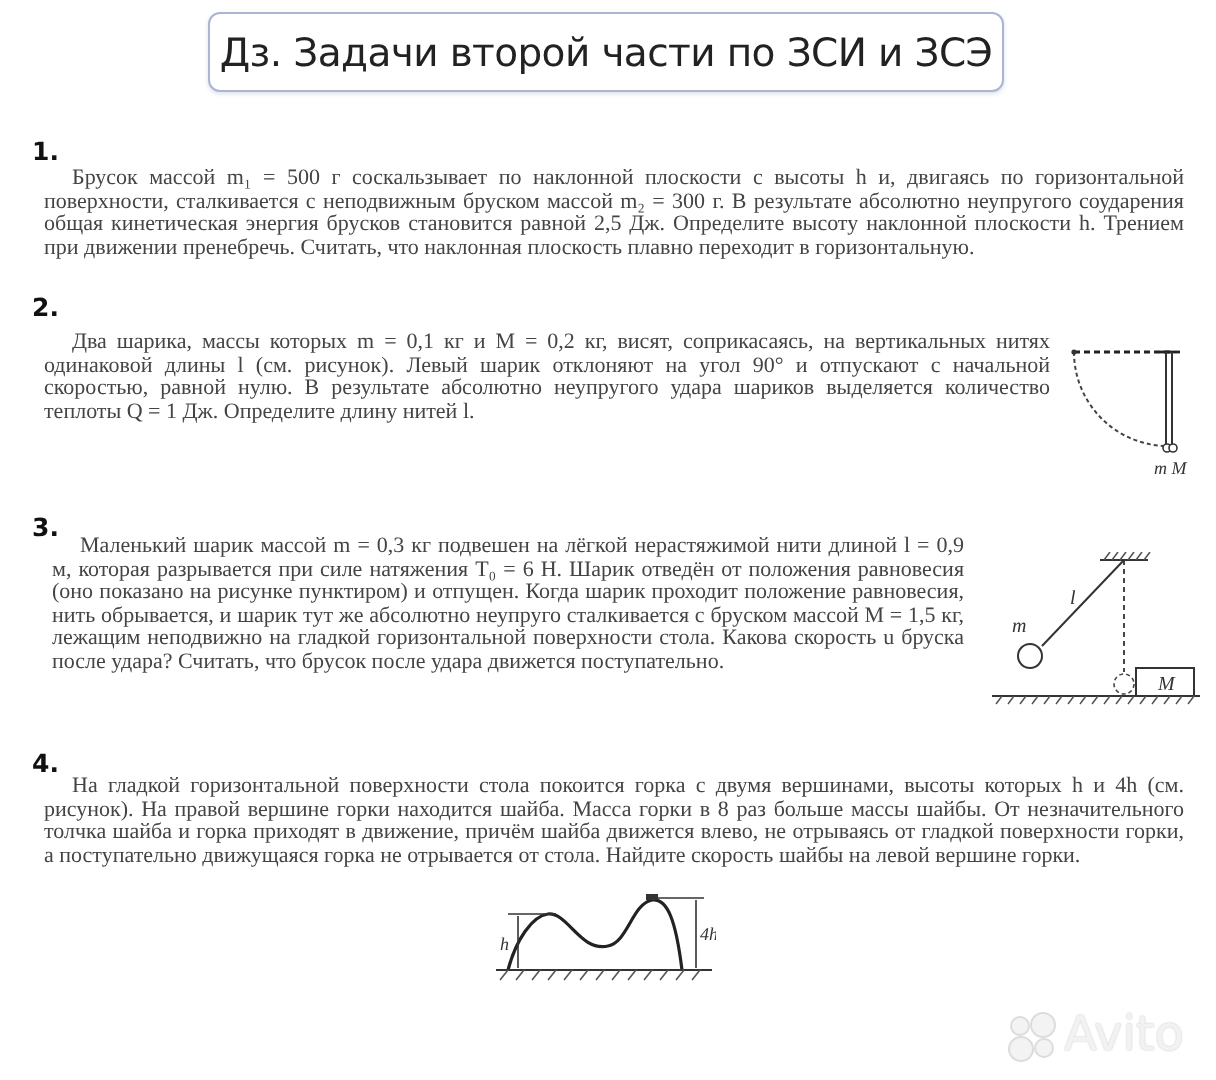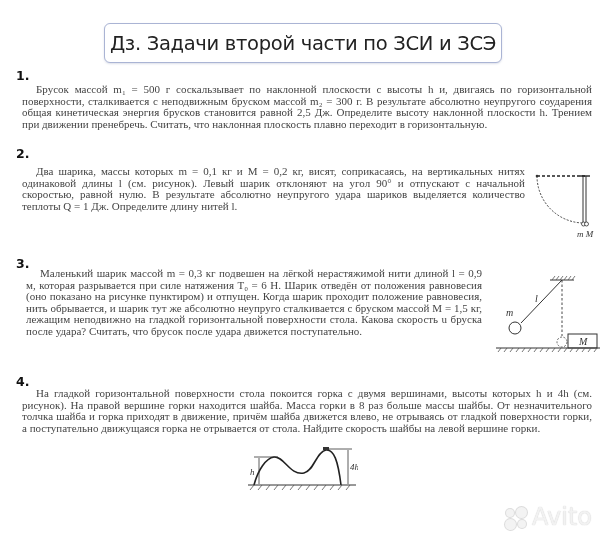--- a/index.html
+++ b/index.html
@@ -1,21 +1,21 @@
 <!DOCTYPE html>
 <html><head>
   <meta charset="utf-8">
   <style>
     html, body { margin: 0; padding: 0; }
     body {
       width: 608px; height: 540px; background: #ffffff; position: relative; overflow: hidden;
       font-family: "Liberation Serif", serif; color: #3a3a3a;
     }
     .title-box {
-      position: absolute; left: 104px; top: 23px; width: 396px; height: 38px;
+      position: absolute; left: 104px; top: 6px; width: 396px; height: 38px;
       border: 1px solid #aab4d4; border-radius: 6px; background: #fff;
       box-shadow: 0 1px 2px rgba(120,130,170,0.25);
       display: flex; align-items: center; justify-content: center;
     }
     .title-text {
       font-family: "DejaVu Sans", sans-serif; font-size: 19.5px; color: #222; letter-spacing: -0.3px;
     }
     .num {
       position: absolute; font-family: "DejaVu Sans", sans-serif; font-size: 12.5px; font-weight: 600; color: #111;
     }

